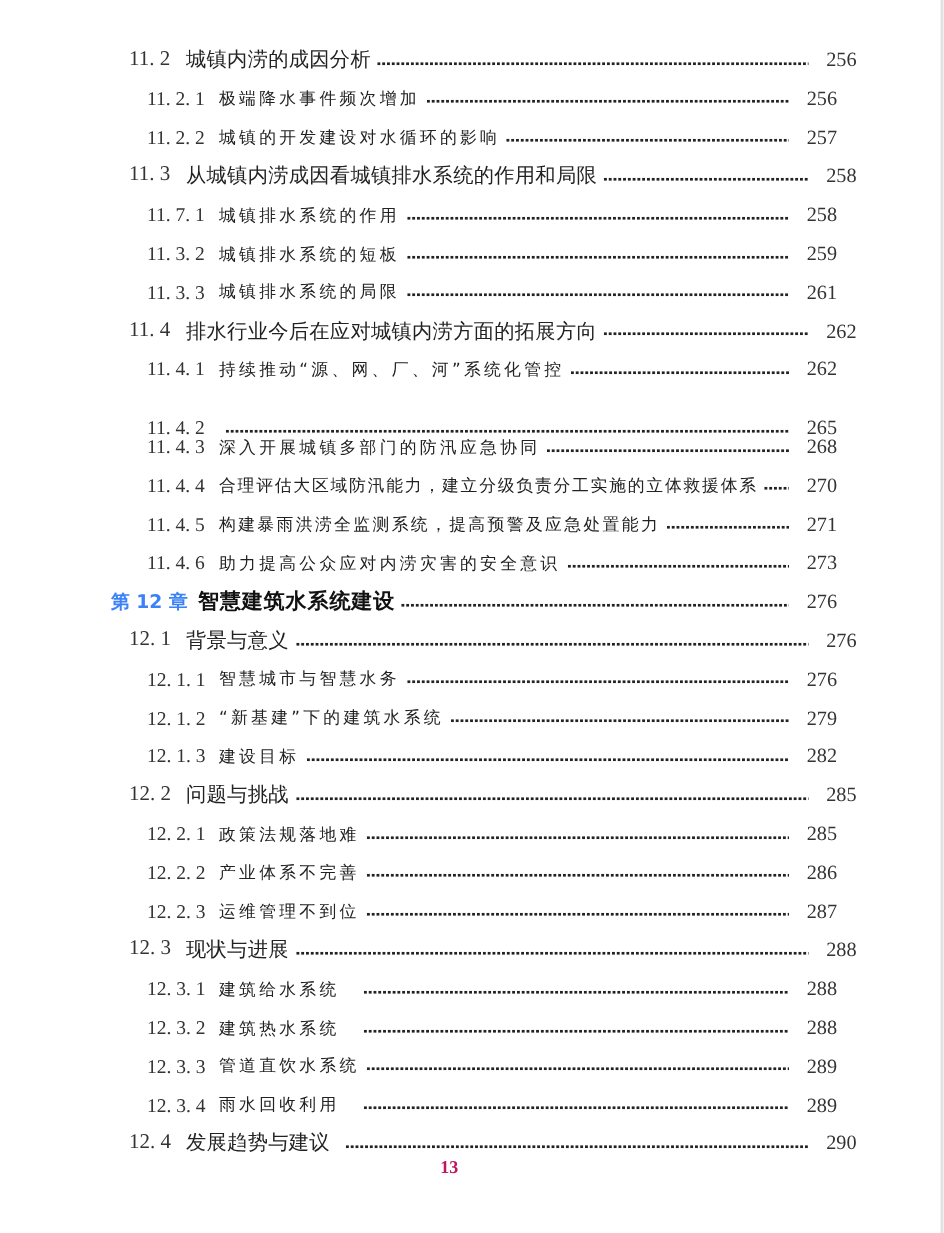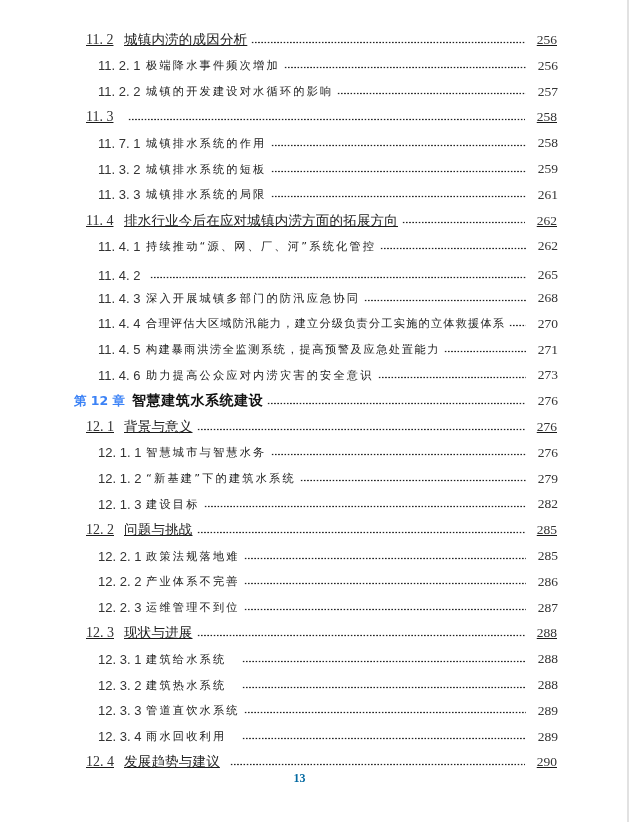--- a/index.html
+++ b/index.html
@@ -21,34 +21,34 @@
     flex:1 1 auto; overflow:hidden; margin:0 6px 0 4px;
     height:3px; align-self:center; margin-top:4px;
     background-image: radial-gradient(circle, #222 0.9px, transparent 1.1px);
     background-size: 3.2px 3px; background-repeat: repeat-x; background-position: left center;
   }
   .row .page {
     flex:0 0 auto; width:26px; text-align:right;
     font-family:"Liberation Serif", "DejaVu Serif", serif; font-size:13.5px; color:#333;
   }
   
-  .lvl2 { left:86px; right:72px;text-decoration:underline; }
+  .lvl2 { left:86px; right:58px; }
   .lvl2 .num { width:38px; font-family:"Liberation Serif", serif; font-size:14px; color:#333; }
   .lvl2 .title { font-family:"DejaVu Sans", sans-serif; font-size:13.5px; color:#222; letter-spacing:0.2px; }
   
   .lvl3 { left:98px; right:71px; }
-  .lvl3 .num { width:48px; font-family:Liberation Sans, sans-serif; font-size:13px; color:#333; }
+  .lvl3 .num { width:48px; font-family:Liberation Serif, serif; font-size:13px; color:#333; }
   .lvl3 .title { font-family:"DejaVu Sans", sans-serif; font-size:11.2px; color:#222; letter-spacing:2.2px; }
   
   .lvl1 { left:74px; right:71px; }
   .lvl1 .num { width:58px; font-family:"DejaVu Sans", sans-serif; font-size:12.5px; font-weight:bold; color:#3b82f6; }
   .lvl1 .title { font-family:"DejaVu Sans", sans-serif; font-size:14px; font-weight:bold; color:#111; letter-spacing:0.6px; }
   .footer {
     position:absolute; left:0; width:599px; top:771px; text-align:center;
-    font-family:"Liberation Serif", serif; font-weight:bold; font-size:12px; color:#0369a1;
+    font-family:"Liberation Serif", serif; font-weight:bold; font-size:12px; color:#be185d;
   }
 </style>
 </head>
 <body>
 
 <div class="page-edge"></div>
 
 <div class="toc">
   <div class="row lvl2" style="top:0px">
       <span class="num">11. 2</span>
@@ -63,20 +63,21 @@
       <span class="page">256</span>
     </div>
   <div class="row lvl3" style="top:51.6px">
       <span class="num">11. 2. 2</span>
       <span class="title">城镇的开发建设对水循环的影响</span>
       <span class="leader"></span>
       <span class="page">257</span>
     </div>
   <div class="row lvl2" style="top:77.4px">
       <span class="num">11. 3</span>
+      <span class="title">从城镇内涝成因看城镇排水系统的作用和局限</span>
       <span class="leader"></span>
       <span class="page">258</span>
     </div>
   <div class="row lvl3" style="top:103.2px">
       <span class="num">11. 7. 1</span>
       <span class="title">城镇排水系统的作用</span>
       <span class="leader"></span>
       <span class="page">258</span>
     </div>
   <div class="row lvl3" style="top:129px">
@@ -96,21 +97,21 @@
       <span class="title">排水行业今后在应对城镇内涝方面的拓展方向</span>
       <span class="leader"></span>
       <span class="page">262</span>
     </div>
   <div class="row lvl3" style="top:206.4px">
       <span class="num">11. 4. 1</span>
       <span class="title">持续推动“源、网、厂、河”系统化管控</span>
       <span class="leader"></span>
       <span class="page">262</span>
     </div>
-  <div class="row lvl3" style="top:235px">
+  <div class="row lvl3" style="top:245px">
       <span class="num">11. 4. 2</span>
       <span class="leader"></span>
       <span class="page">265</span>
     </div>
   <div class="row lvl3" style="top:258px">
       <span class="num">11. 4. 3</span>
       <span class="title">深入开展城镇多部门的防汛应急协同</span>
       <span class="leader"></span>
       <span class="page">268</span>
     </div>

